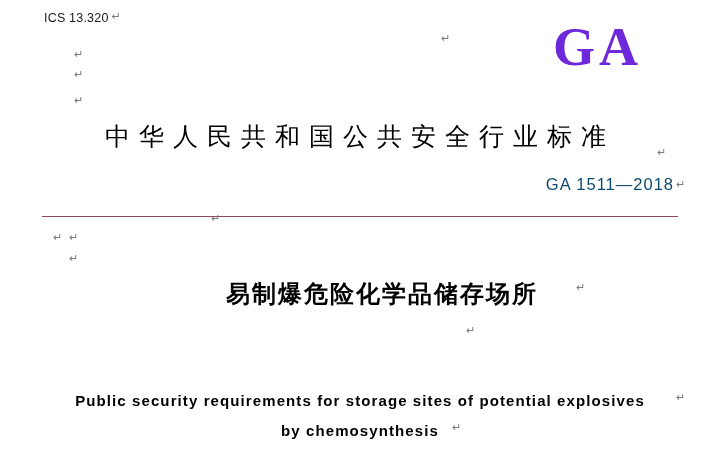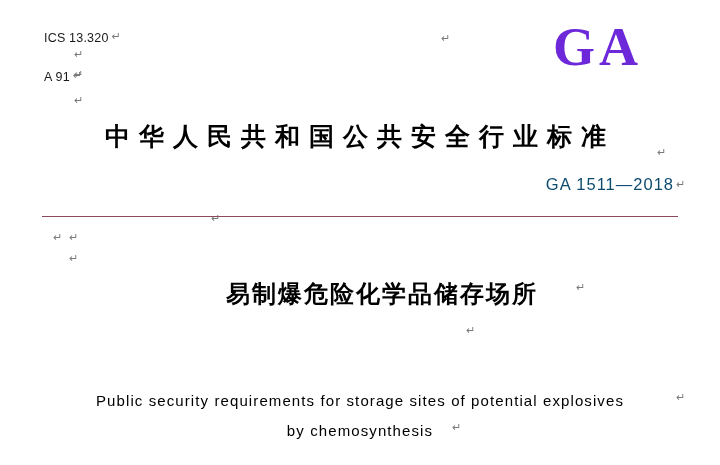--- a/index.html
+++ b/index.html
@@ -25,21 +25,21 @@
   .ics-block {
     position: absolute;
     left: 44px;
     top: 8px;
     font-family: "Liberation Sans", sans-serif;
     font-size: 12.5px;
     line-height: 17px;
     letter-spacing: 0.2px;
     color: #1a1a1a;
   }
-  .ics-line { white-space: nowrap; margin-top: 20px; }
+  .ics-line { white-space: nowrap; }
 
   
   .pilcrow {
     color: #7a7a7a;
     font-family: "Liberation Sans", sans-serif;
     font-size: 11px;
     font-weight: normal;
     position: absolute;
     user-select: none;
   }
@@ -66,21 +66,21 @@
 
   
   .std-title {
     position: absolute;
     left: 0;
     right: 0;
     top: 120px;
     text-align: center;
     font-family: "Liberation Sans", sans-serif;
     font-size: 25px;
-    font-weight: bold;
+    font-weight: normal;
     letter-spacing: 9px;
     color: #000;
     white-space: nowrap;
   }
 
   
   .std-number {
     position: absolute;
     right: 46px;
     top: 175px;
@@ -122,30 +122,29 @@
     left: 0;
     right: 0;
     top: 386px;
     text-align: center;
     font-family: "Liberation Sans", sans-serif;
     font-size: 15px;
     letter-spacing: 1.1px;
     line-height: 30px;
     color: #000;
   }
-  .english .eline { display: block; }
+  .english .eline { display: block; font-weight: bold; }
 </style>
 </head>
 <body>
 
 <div class="page">
 
   <div class="ics-block">
     <div class="ics-line"><span>ICS 13.320</span><span class="inline-pilcrow">↵</span></div>
-    <div class="ics-line"><span>A 91</span><span class="inline-pilcrow">↵</span></div>
   </div>
 
   <span class="pilcrow" style="left:74px; top:48px;">↵</span>
   <span class="pilcrow" style="left:74px; top:68px;">↵</span>
   <span class="pilcrow" style="left:74px; top:94px;">↵</span>
   <span class="pilcrow" style="left:441px; top:32px;">↵</span>
   <span class="pilcrow" style="left:53px; top:231px;">↵</span>
   <span class="pilcrow" style="left:69px; top:231px;">↵</span>
   <span class="pilcrow" style="left:69px; top:252px;">↵</span>
   <span class="pilcrow" style="left:211px; top:212px;">↵</span>

